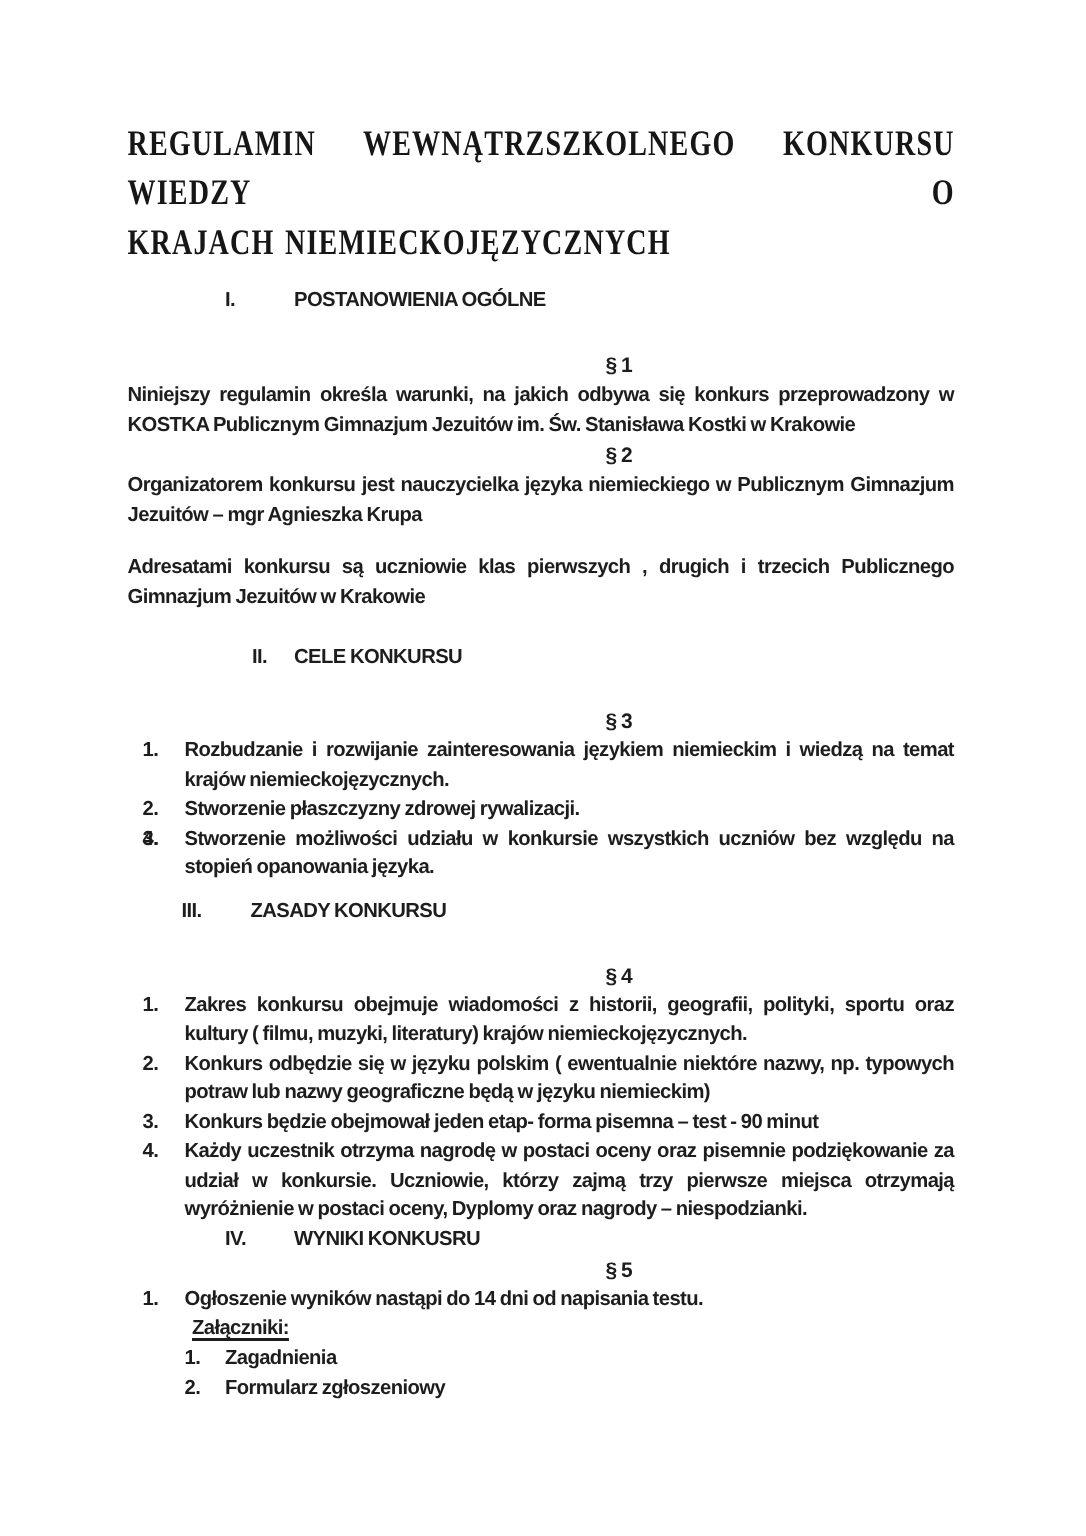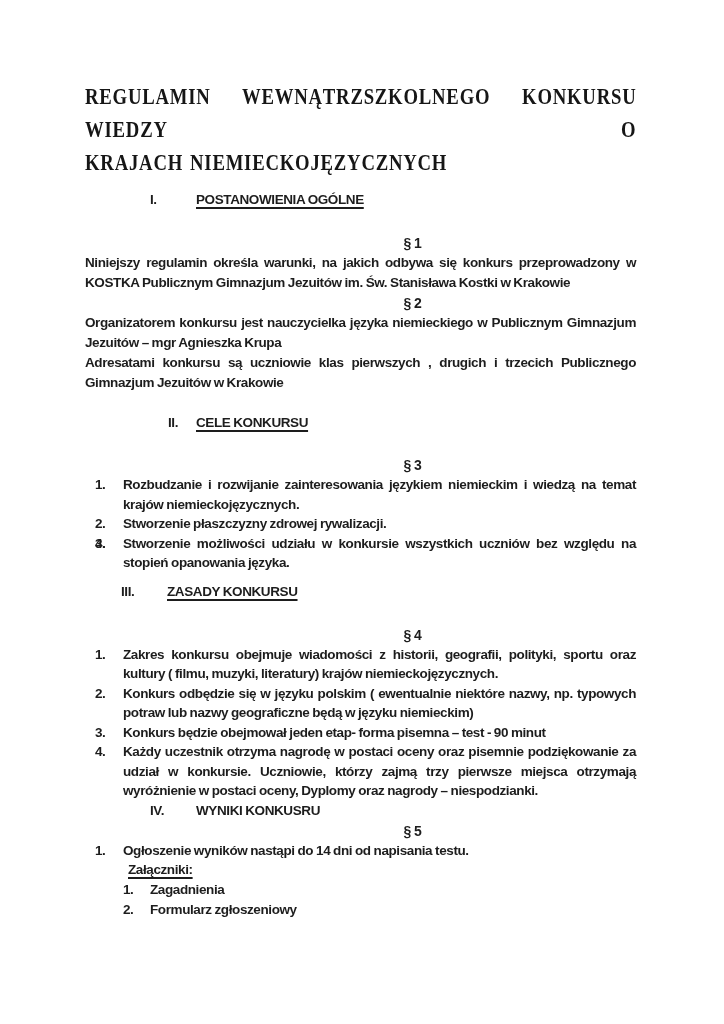--- a/index.html
+++ b/index.html
@@ -50,21 +50,20 @@
   .sec-heading {
     display: flex;
     margin-left: 65px;
     align-items: baseline;
   }
   .sec-heading .numeral {
     width: 46px;
     flex: 0 0 46px;
   }
   .sec-heading .label.underlined {
-    text-decoration: underline;
     text-decoration-thickness: 2px;
     text-underline-offset: 3px;
   }
 
   
   .par-mark {
     text-align: center;
     padding-left: 104px;
     font-size: 14px;
   }
@@ -102,21 +101,21 @@
   }
   .attach-item .item-num {
     position: absolute;
     left: 38px;
     top: 0;
   }
 
   
   .mt-heading1   { margin-top: 11px; }
   .mt-mark-after-heading { margin-top: 23px; }
-  .mt-para3      { margin-top: 0; }
+  .mt-para3      { margin-top: 15px; }
   .mt-heading2   { margin-top: 20px; text-align: center; }
   .mt-mark2      { margin-top: 22px; }
   .mt-heading3   { margin-top: 9px; margin-left: 36px; }
 </style>
 </head>
 <body>
 
 <div class="page">
 
   <div class="doc-title">

